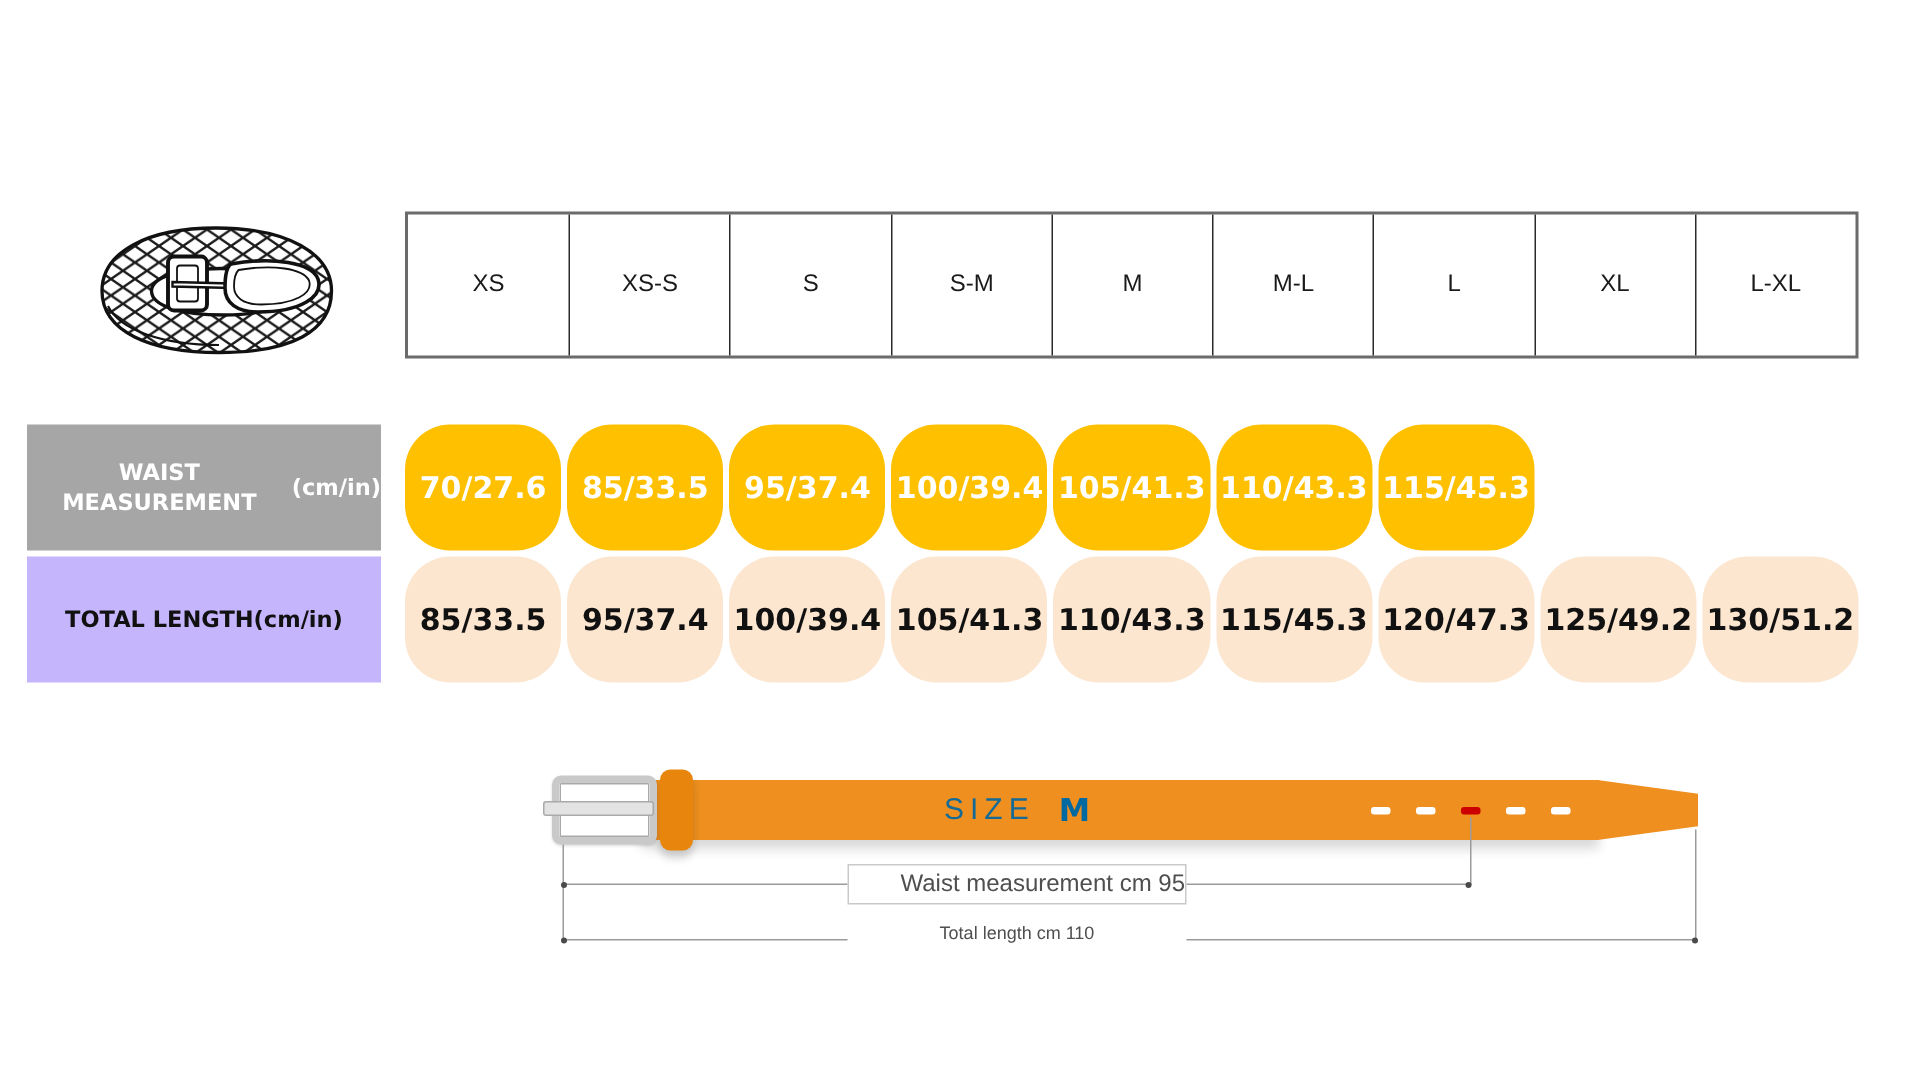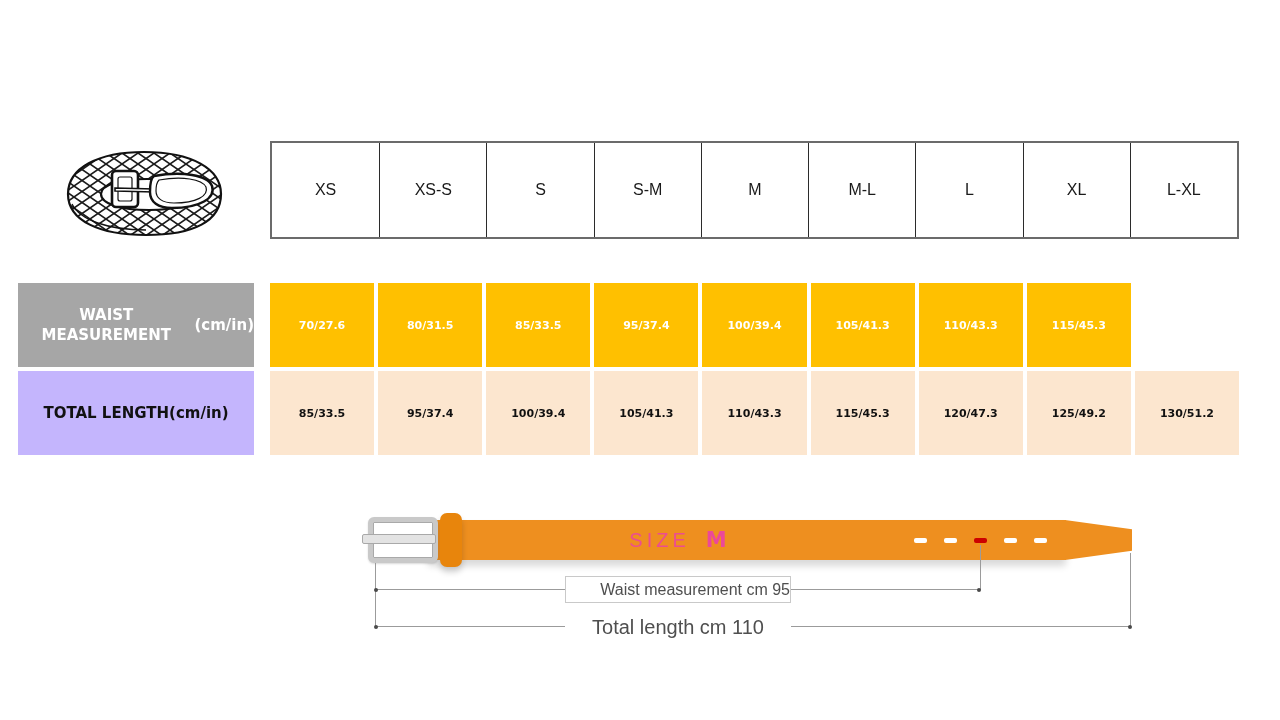--- a/index.html
+++ b/index.html
@@ -30,21 +30,21 @@
   .row-label.waist{top:283px;background:#a6a6a6;color:#ffffff;}
   .row-label.length{top:371px;background:#c4b5fd;color:#111111;}
   .data-row{
     position:absolute;left:270px;width:969px;height:84px;
     display:grid;grid-template-columns:repeat(9,1fr);column-gap:4px;
   }
   .data-row.waist{top:283px;}
   .data-row.length{top:371px;}
   .dcell{
     display:flex;align-items:center;justify-content:center;
-    font-family:"DejaVu Sans",sans-serif;font-weight:bold;font-size:11px;
+    font-family:"DejaVu Sans",sans-serif;font-weight:bold;font-size:20px;border-radius:30px;
   }
   .data-row.waist .dcell{background:#ffc000;color:#ffffff;}
   .data-row.length .dcell{background:#fce6cf;color:#111111;}
   
   .strap{
     position:absolute;left:428px;top:520px;width:638px;height:40px;background:#ee8f1f;
     box-shadow:0 6px 7px rgba(0,0,0,0.15);
   }
   .strap-tip{
     position:absolute;left:1065px;top:520px;width:67px;height:40px;background:#ee8f1f;
@@ -58,39 +58,39 @@
     position:absolute;left:368px;top:517px;width:70px;height:46px;box-sizing:border-box;
     border:5px solid #c9c9c9;border-radius:6px;background:#ffffff;
     box-shadow:inset 0 0 0 1px #a9a9a9, 0 1px 2px rgba(0,0,0,0.15);
   }
   .buckle-prong{
     position:absolute;left:362px;top:534px;width:74px;height:10px;box-sizing:border-box;
     background:#e3e3e3;border:1px solid #a9a9a9;border-radius:2px;
   }
   .size-text{
     position:absolute;left:602px;top:527px;width:152px;height:26px;
-    display:flex;align-items:center;justify-content:center;gap:16px;color:#ec4899;
+    display:flex;align-items:center;justify-content:center;gap:16px;color:#0369a1;
   }
   .size-text .sz{font-size:20px;font-weight:400;letter-spacing:4px;opacity:.92;}
   .size-text .szv{font-size:21px;font-weight:bold;font-family:"DejaVu Sans",sans-serif;}
   .hole{position:absolute;top:538px;width:13px;height:5px;border-radius:2px;background:#ffffff;}
   .hole.selected{background:#cc0000;}
   
   .dim-line{position:absolute;background:#9b9b9b;}
   .dim-dot{position:absolute;width:4px;height:4px;border-radius:50%;background:#4a4a4a;}
   .waist-box{
     position:absolute;left:565px;top:576px;width:226px;height:27px;box-sizing:border-box;
     background:#ffffff;border:1px solid #c9c9c9;
     display:flex;align-items:center;justify-content:flex-end;
     font-size:16px;color:#4f4f4f;z-index:3;
   }
   .total-label{
     position:absolute;left:565px;top:615px;width:226px;height:24px;
-    background:#ffffff;display:flex;align-items:flex-end;justify-content:center;
-    font-size:20px;color:#4f4f4f;z-index:3;
+    background:#ffffff;display:flex;align-items:flex-start;justify-content:center;
+    font-size:12px;color:#4f4f4f;z-index:3;
   }
 </style>
 </head>
 <body>
 
 <div id="stage">
 
   <svg class="belt-illo" viewBox="0 0 172 102">
     <defs>
       <pattern id="braid" width="16" height="11" patternUnits="userSpaceOnUse">
@@ -121,21 +121,20 @@
     <div class="hcell">XL</div>
     <div class="hcell">L-XL</div>
   </div>
 
   <div class="row-label waist">
     <span>WAIST MEASUREMENT</span>
     <span>(cm/in)</span>
   </div>
   <div class="data-row waist">
     <div class="dcell">70/27.6</div>
-    <div class="dcell">80/31.5</div>
     <div class="dcell">85/33.5</div>
     <div class="dcell">95/37.4</div>
     <div class="dcell">100/39.4</div>
     <div class="dcell">105/41.3</div>
     <div class="dcell">110/43.3</div>
     <div class="dcell">115/45.3</div>
   </div>
 
   <div class="row-label length">
     <span>TOTAL LENGTH</span>

